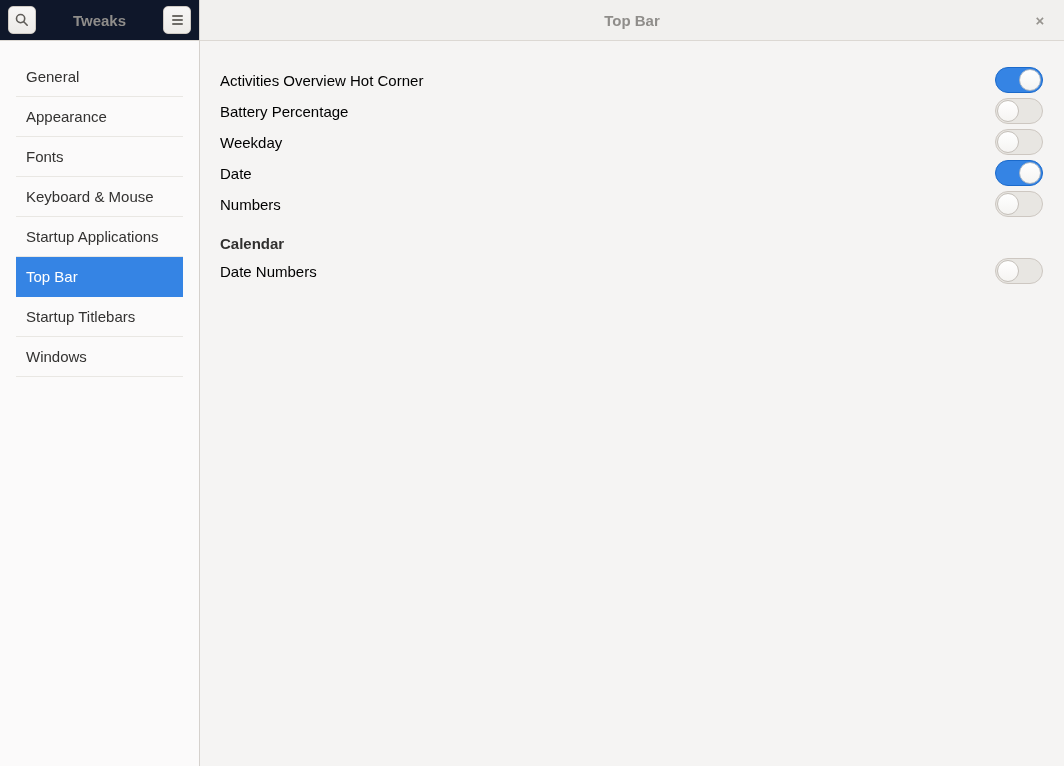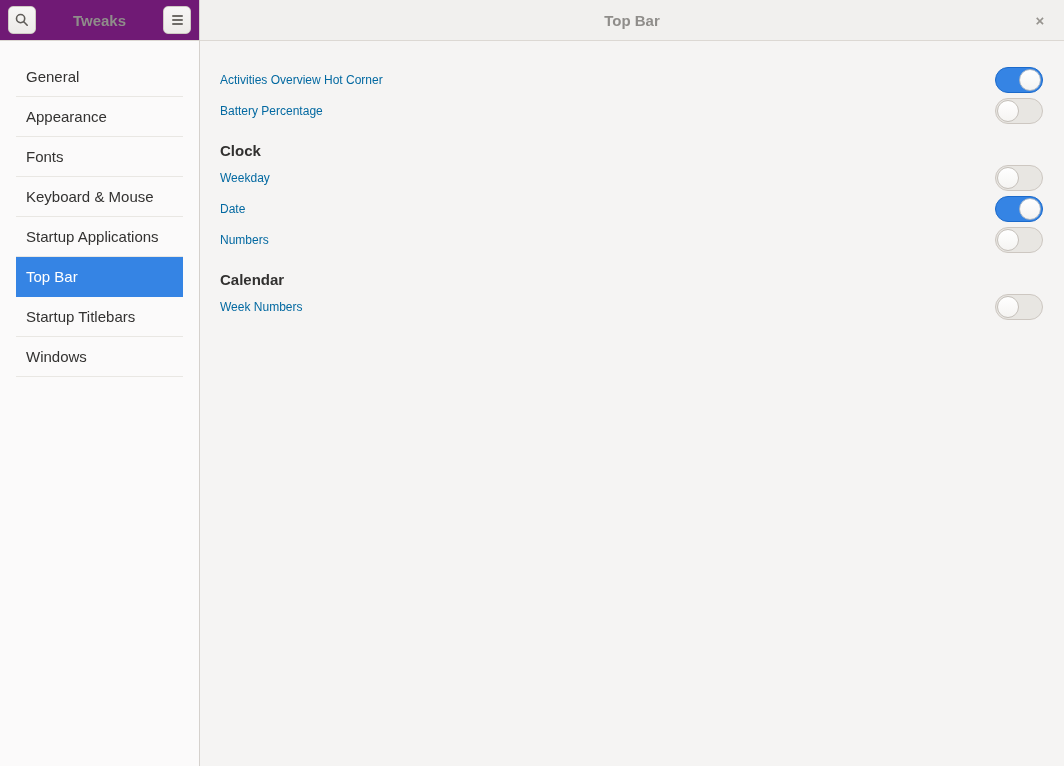--- a/index.html
+++ b/index.html
@@ -12,21 +12,21 @@
   .window{
     width:1064px; height:766px; display:flex; overflow:hidden;
     background:#f5f4f3; position:relative;
   }
   
   .sidebar{
     width:200px; flex:0 0 200px; background:#fbfafa;
     border-right:1px solid #d5d1cd; display:flex; flex-direction:column;
   }
   .sidebar-header{
-    height:41px; flex:0 0 41px; background:#701a75;
+    height:41px; flex:0 0 41px; background:#0f172a;
     border-bottom:1px solid #dcd8d3;
     display:flex; align-items:center; justify-content:space-between;
     padding:0 8px; position:relative;
   }
   .hb-btn{
     width:28px; height:28px; border-radius:5px;
     border:1px solid #cfcac4;
     background:linear-gradient(#f7f6f5,#edebe8);
     display:flex; align-items:center; justify-content:center;
     padding:0; cursor:pointer;
@@ -58,21 +58,21 @@
     position:absolute; right:12px; top:0; bottom:0; width:24px;
     display:flex; align-items:center; justify-content:center;
     background:none; border:none; padding:0; cursor:pointer;
     color:#97948f; font-size:15px; font-weight:700; line-height:1;
   }
   .content{ padding:26px 21px 0 20px; }
   .setting-row{
     height:26px; margin-bottom:5px;
     display:flex; align-items:center; justify-content:space-between;
   }
-  .setting-label{ font-size:12px; color:#0369a1; }
+  .setting-label{ font-size:15px; color:#000000; }
   .section-heading{
     margin:18px 0 5px 0; height:18px; line-height:18px;
     font-size:15px; font-weight:700; color:#323130;
   }
   
   .switch{
     width:48px; height:26px; border-radius:13px; position:relative;
     flex:0 0 48px; cursor:pointer;
     border:1px solid #cdc7c1; background:#e8e6e2;
   }
@@ -159,21 +159,20 @@
       <div class="knob"></div>
     </div>
   </div>
 
   <div class="setting-row">
     <span class="setting-label">Battery Percentage</span>
     <div class="switch off">
       <div class="knob"></div>
     </div>
   </div>
-<div class="section-heading">Clock</div>
   <div class="setting-row">
     <span class="setting-label">Weekday</span>
     <div class="switch off">
       <div class="knob"></div>
     </div>
   </div>
 
   <div class="setting-row">
     <span class="setting-label">Date</span>
     <div class="switch on">
@@ -182,21 +181,21 @@
   </div>
 
   <div class="setting-row">
     <span class="setting-label">Numbers</span>
     <div class="switch off">
       <div class="knob"></div>
     </div>
   </div>
 <div class="section-heading">Calendar</div>
   <div class="setting-row">
-    <span class="setting-label">Week Numbers</span>
+    <span class="setting-label">Date Numbers</span>
     <div class="switch off">
       <div class="knob"></div>
     </div>
   </div>
 </div>
   </div>
 
 </div>
 
 </body></html>

